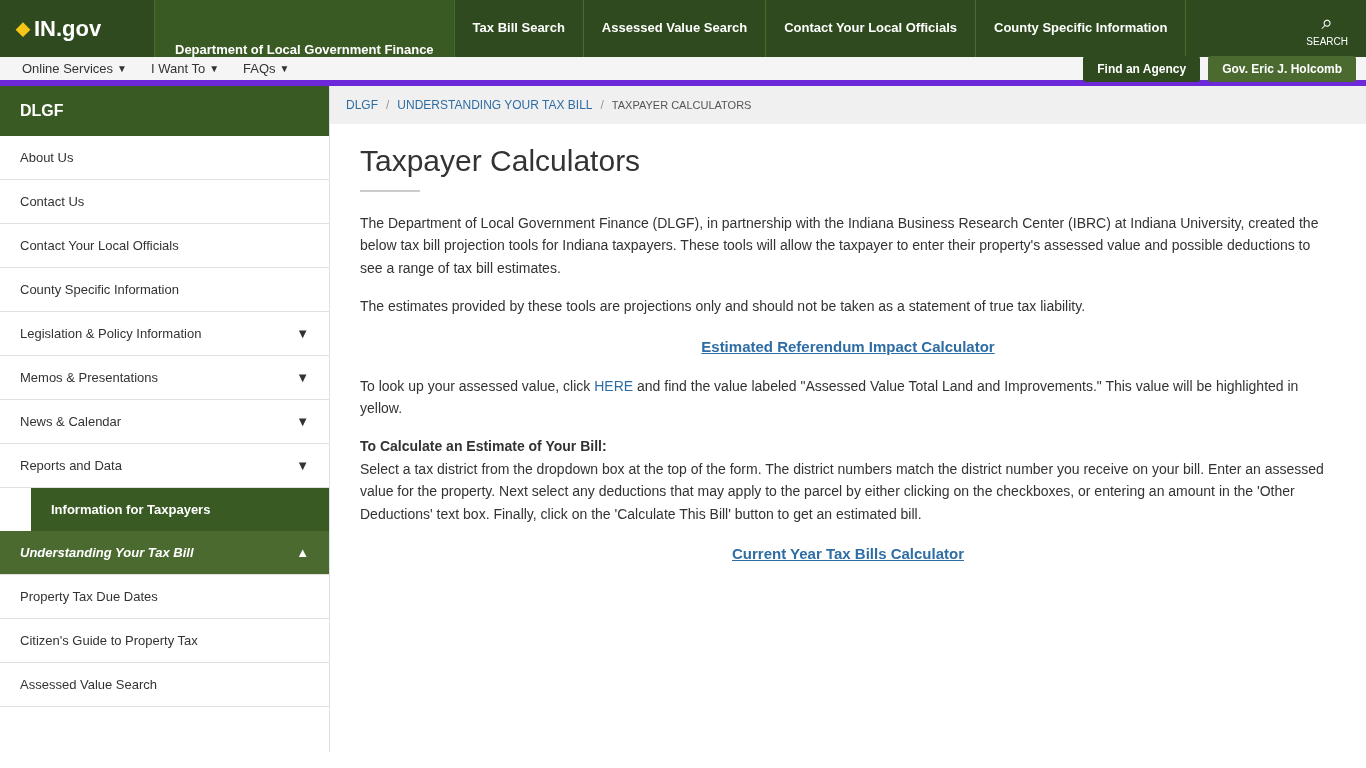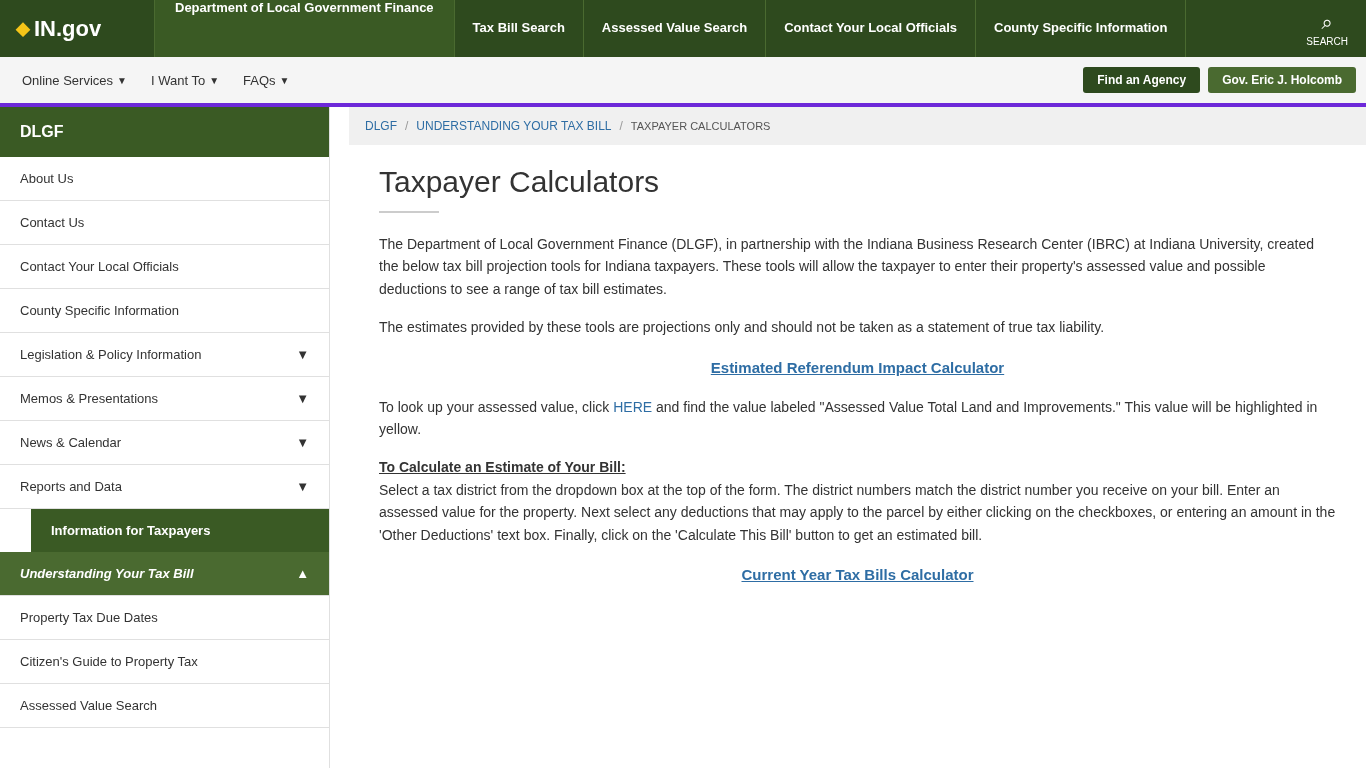--- a/index.html
+++ b/index.html
@@ -27,21 +27,21 @@
       gap: 4px;
     }
     .top-nav .logo-icon {
       color: #f5c518;
       font-style: normal;
       font-size: 20px;
     }
     .top-nav .dept-name {
       background-color: #3a5a24;
       display: flex;
-      align-items: flex-start;
+      align-items: flex-end;
       padding: 0 20px;
       color: #fff;
       font-size: 13px;
       font-weight: bold;
       border-left: 1px solid #4a6a30;
       border-right: 1px solid #4a6a30;
       max-width: 325px;
     }
     .top-nav .nav-links {
       display: flex;
@@ -70,24 +70,24 @@
       font-size: 10px;
       gap: 2px;
     }
     .search-icon-svg {
       font-size: 20px;
     }
 
     
     .sec-nav {
       background-color: #f5f5f5;
-      border-bottom: 4px solid #6d28d9;
-      display: flex;
-      align-items: center;
-      height: 50px;
+      border-bottom: 6px solid #6d28d9;
+      display: flex;
+      align-items: center;
+      height: 29px;
       padding: 0 10px;
     }
     .sec-nav .sec-link {
       padding: 0 12px;
       color: #333;
       font-size: 13px;
       cursor: pointer;
       display: flex;
       align-items: center;
       gap: 4px;
@@ -110,21 +110,20 @@
     .sec-nav .gov-btn {
       background-color: #4a6a30;
       color: #fff;
     }
     .chevron { font-size: 10px; }
 
     
     .page-container {
       display: flex;
       min-height: calc(768px - 102px);
-      gap: 19px;
     }
 
     
     .sidebar {
       width: 330px;
       min-width: 330px;
       background: #fff;
       border-right: 1px solid #e0e0e0;
     }
     .sidebar-header {
@@ -223,21 +222,21 @@
       font-weight: bold;
       color: #2e6da4;
       text-decoration: underline;
       margin: 20px 0;
       cursor: pointer;
     }
     .inline-link {
       color: #2e6da4;
       cursor: pointer;
     }
-    .bold-text { font-weight: bold; text-decoration: underline; }
+    .bold-text { font-weight: bold; }
   </style>
 </head>
 <body>
 
 <nav class="top-nav">
   <div class="logo-area">
     <div class="logo-text">
       <span class="logo-icon">⬥</span>
       <span>IN.gov</span>
     </div>

